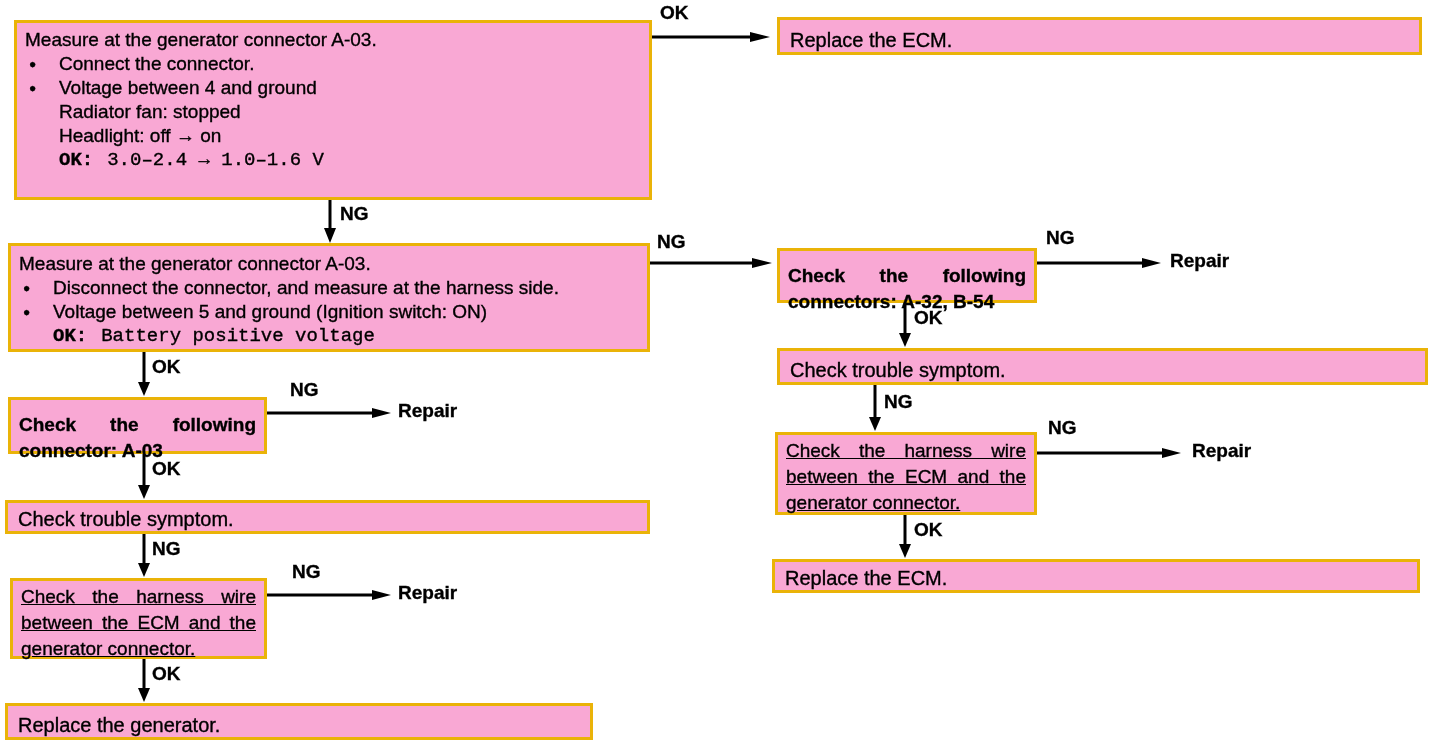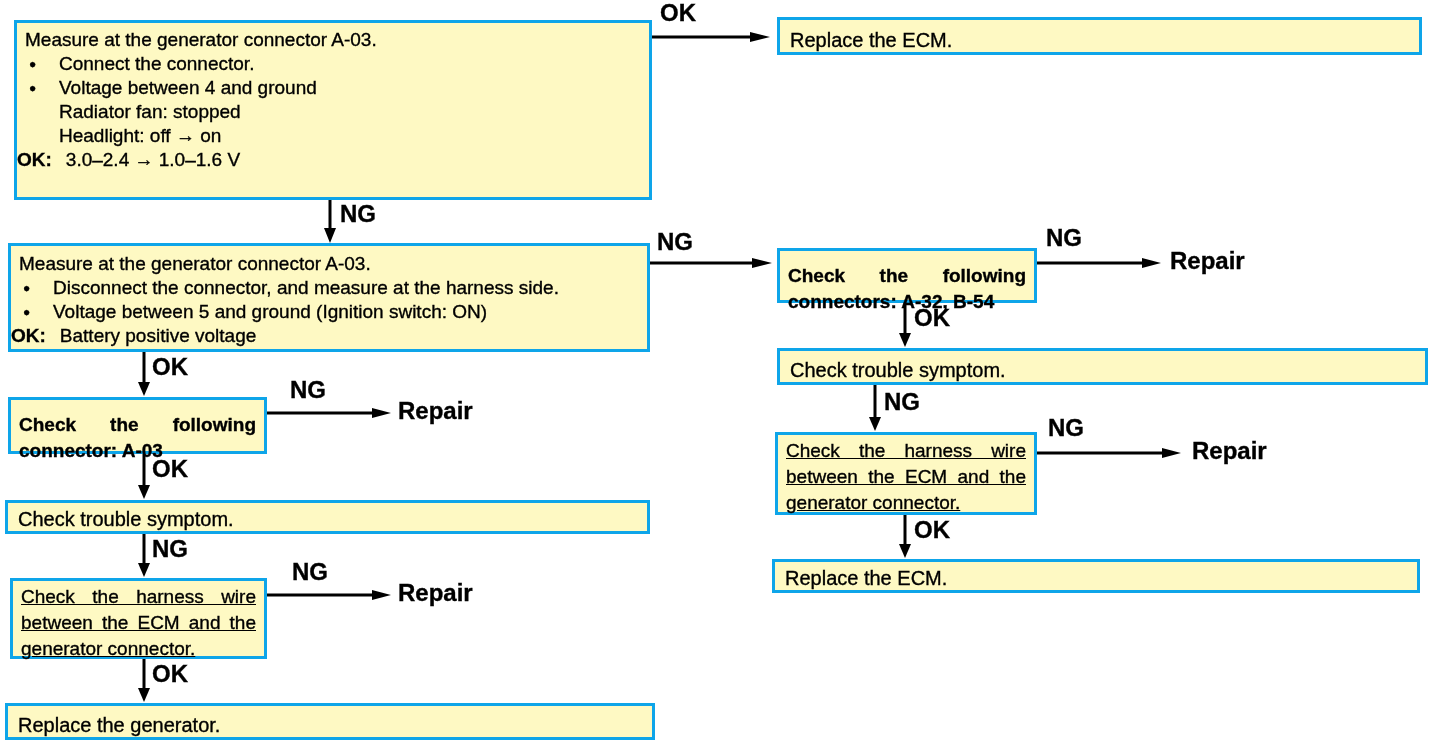--- a/index.html
+++ b/index.html
@@ -2,34 +2,34 @@
 <html><head>
 <meta charset="utf-8">
 <style>
   html,body{margin:0;padding:0;background:#fff;}
   .canvas{
     position:relative;width:1440px;height:746px;background:#fff;overflow:hidden;
     font-family:"Liberation Sans",sans-serif;color:#000;
     -webkit-text-stroke:0.35px #000;
   }
   .box{
-    position:absolute;border:3px solid #0ea5e9;background:#fef9c3;box-sizing:border-box;
+    position:absolute;border:3px solid #eab308;background:#f9a8d4;box-sizing:border-box;
     font-size:19px;line-height:24px;
   }
   .single{display:flex;align-items:flex-end;padding:0 10px;font-size:20px;}
   .title{padding-left:8px;}
   .brow{display:flex;padding-left:12px;}
   .bullet{width:30px;flex:0 0 30px;font-size:12px;display:inline-block;}
   .cond{padding-left:42px;}
-  .okline{display:flex;}
+  .okline{padding-left:42px;display:flex;font-family:Liberation Mono, monospace;}
   .okp{font-weight:700;margin-right:14px;}
   .narrow{font-weight:700;padding:12px 8px;line-height:26px;}
   .harness{padding:3px 8px;line-height:26px;text-decoration:underline;}
   .jline{display:block;text-align:justify;text-align-last:justify;}
-  .elabel{position:absolute;font-weight:700;font-size:24px;line-height:22px;white-space:nowrap;}
+  .elabel{position:absolute;font-weight:700;font-size:19px;line-height:22px;white-space:nowrap;}
   svg.wires{position:absolute;left:0;top:0;}
   svg .w{stroke:#000;stroke-width:3;}
   svg .h{fill:#000;stroke:none;}
 </style>
 </head>
 <body>
 
 <div class="canvas">
 
   <svg class="wires" width="1440" height="746" viewBox="0 0 1440 746">
@@ -142,21 +142,21 @@
   <div class="box single" style="left:772px;top:559px;width:648px;height:34px;">
     <span>Replace the ECM.</span>
   </div>
 
   <div class="box harness" style="left:10px;top:578px;width:257px;height:81px;">
     <span class="jline">Check the harness wire</span>
     <span class="jline">between the ECM and the</span>
     <span>generator connector.</span>
   </div>
 
-  <div class="box single" style="left:5px;top:703px;width:650px;height:37px;">
+  <div class="box single" style="left:5px;top:703px;width:588px;height:37px;">
     <span>Replace the generator.</span>
   </div>
 
   <div class="elabel" style="left:660px;top:2px;">OK</div>
   <div class="elabel" style="left:340px;top:203px;">NG</div>
   <div class="elabel" style="left:657px;top:231px;">NG</div>
   <div class="elabel" style="left:1046px;top:227px;">NG</div>
   <div class="elabel" style="left:1170px;top:250px;">Repair</div>
   <div class="elabel" style="left:914px;top:307px;">OK</div>
   <div class="elabel" style="left:152px;top:356px;">OK</div>

